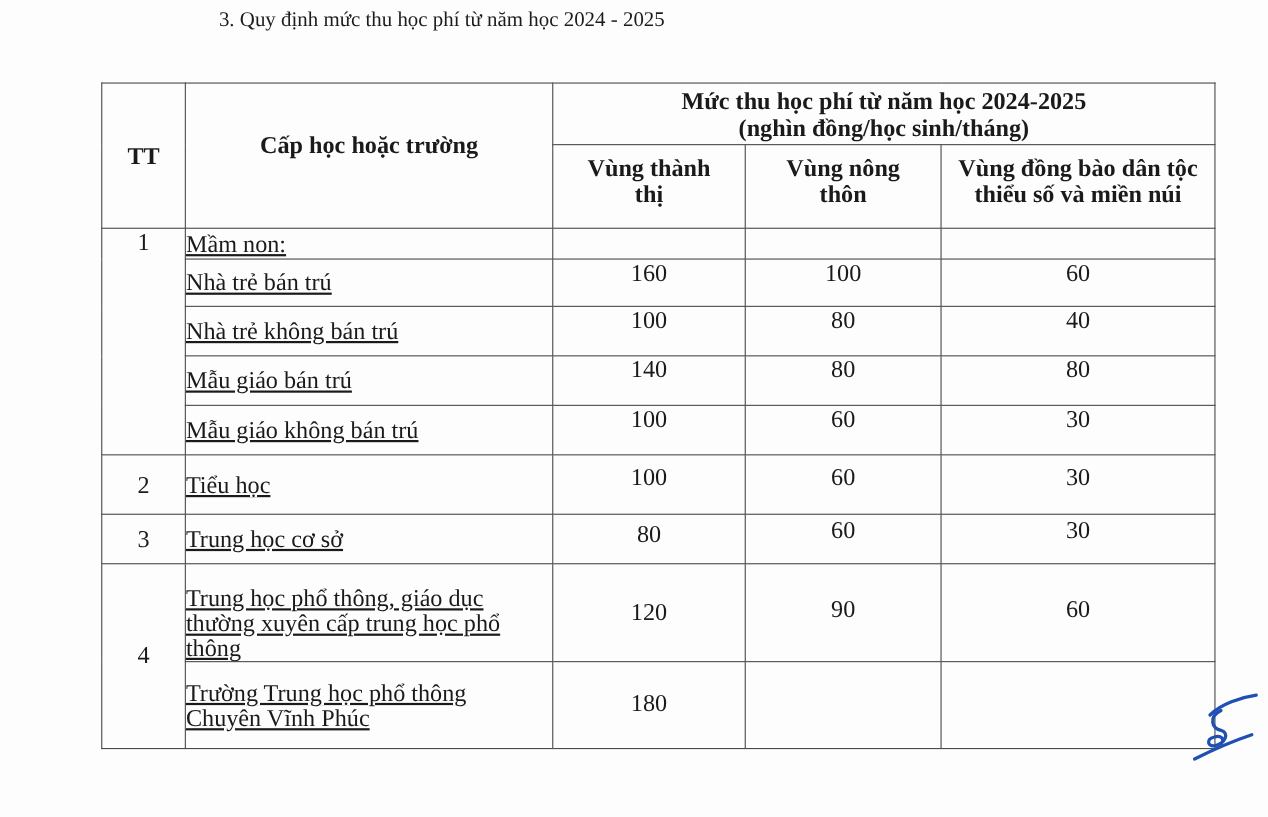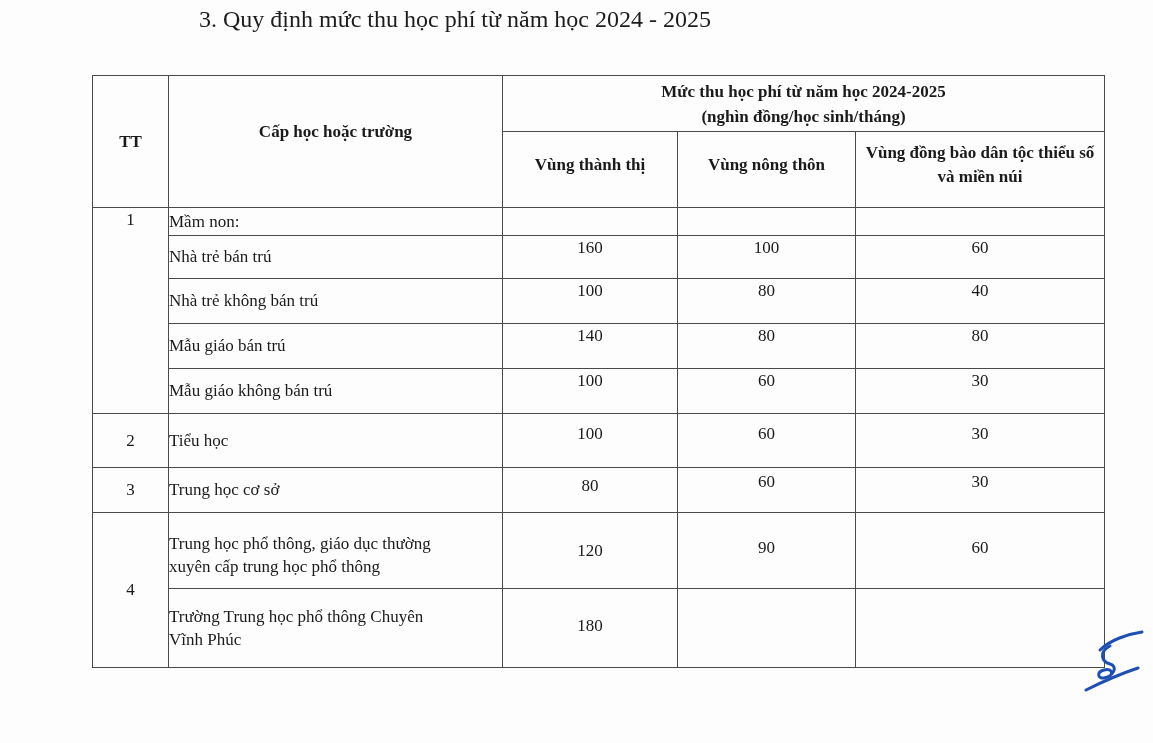--- a/index.html
+++ b/index.html
@@ -1,34 +1,34 @@
 <!DOCTYPE html>
 <html><head>
 <meta charset="utf-8">
 <style>
   html, body { margin:0; padding:0; }
   body {
     width:1153px; height:743px; background:#fdfdfd; position:relative; overflow:hidden;
     font-family:"Liberation Serif","DejaVu Serif",serif; color:#1a1a1a;
   }
   .heading {
-    position:absolute; left:199px; top:3px; font-size:24px; line-height:32px; white-space:nowrap;
+    position:absolute; left:199px; top:3px; font-size:19px; line-height:32px; white-space:nowrap;
     color:#1c1c1c;
   }
   table.fees {
     position:absolute; left:92px; top:75px; border-collapse:collapse; table-layout:fixed;
     width:1012px;
   }
   table.fees td, table.fees th {
-    border:1.3px solid #4a4a4a; padding:0; font-size:17px; line-height:24px;
+    border:1.3px solid #4a4a4a; padding:0; font-size:22px; line-height:24px;
   }
   th { font-weight:bold; text-align:center; vertical-align:middle; }
   td.tt { text-align:center; vertical-align:top; padding-top:6px; }
   td.tt.mid { vertical-align:middle; padding-top:0; }
-  td.name { text-align:left; padding-left:12px; vertical-align:middle; }
+  td.name { text-align:left; padding-left:12px; vertical-align:middle;text-decoration:underline; }
   td.name.top { vertical-align:top; padding-top:20px; }
   td.num { text-align:center; vertical-align:top; padding-top:4px; }
   td.num.mid { vertical-align:middle; padding-top:0; padding-bottom:18px; }
   .sig { position:absolute; left:1080px; top:628px; width:70px; height:64px; }
 </style>
 </head>
 <body>
 
 <div class="heading">3. Quy định mức thu học phí từ năm học 2024 - 2025</div>
 

